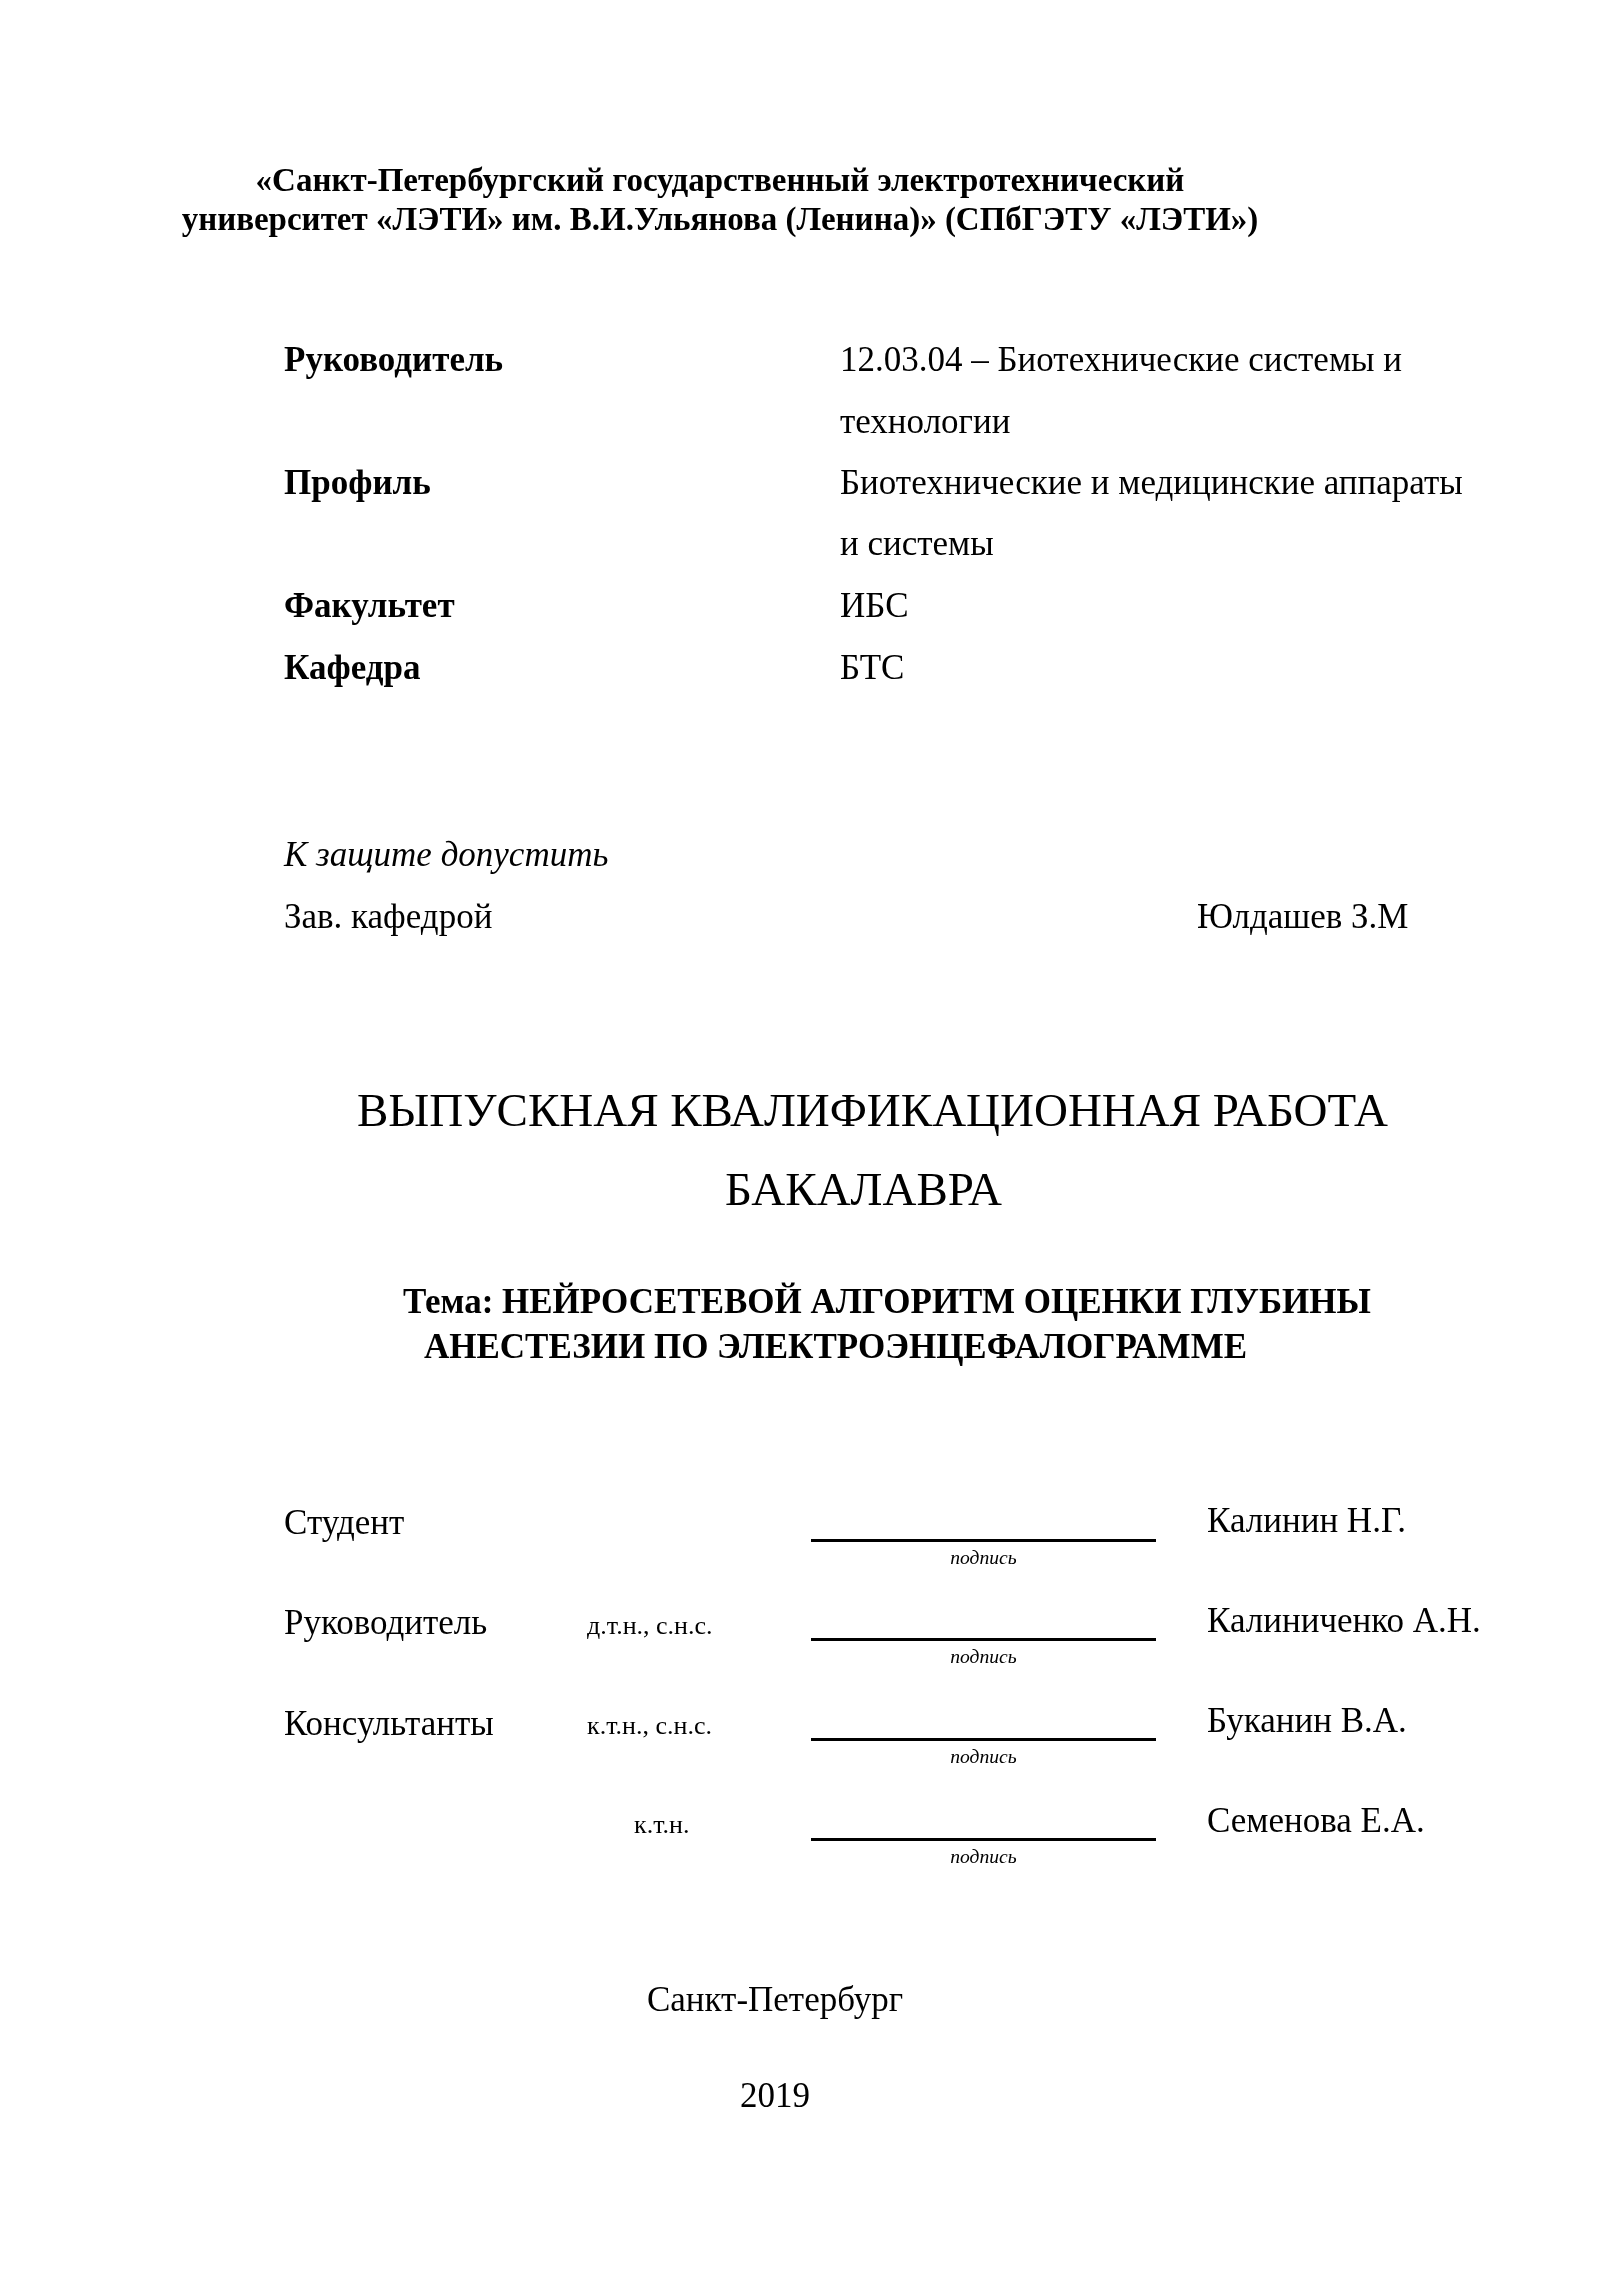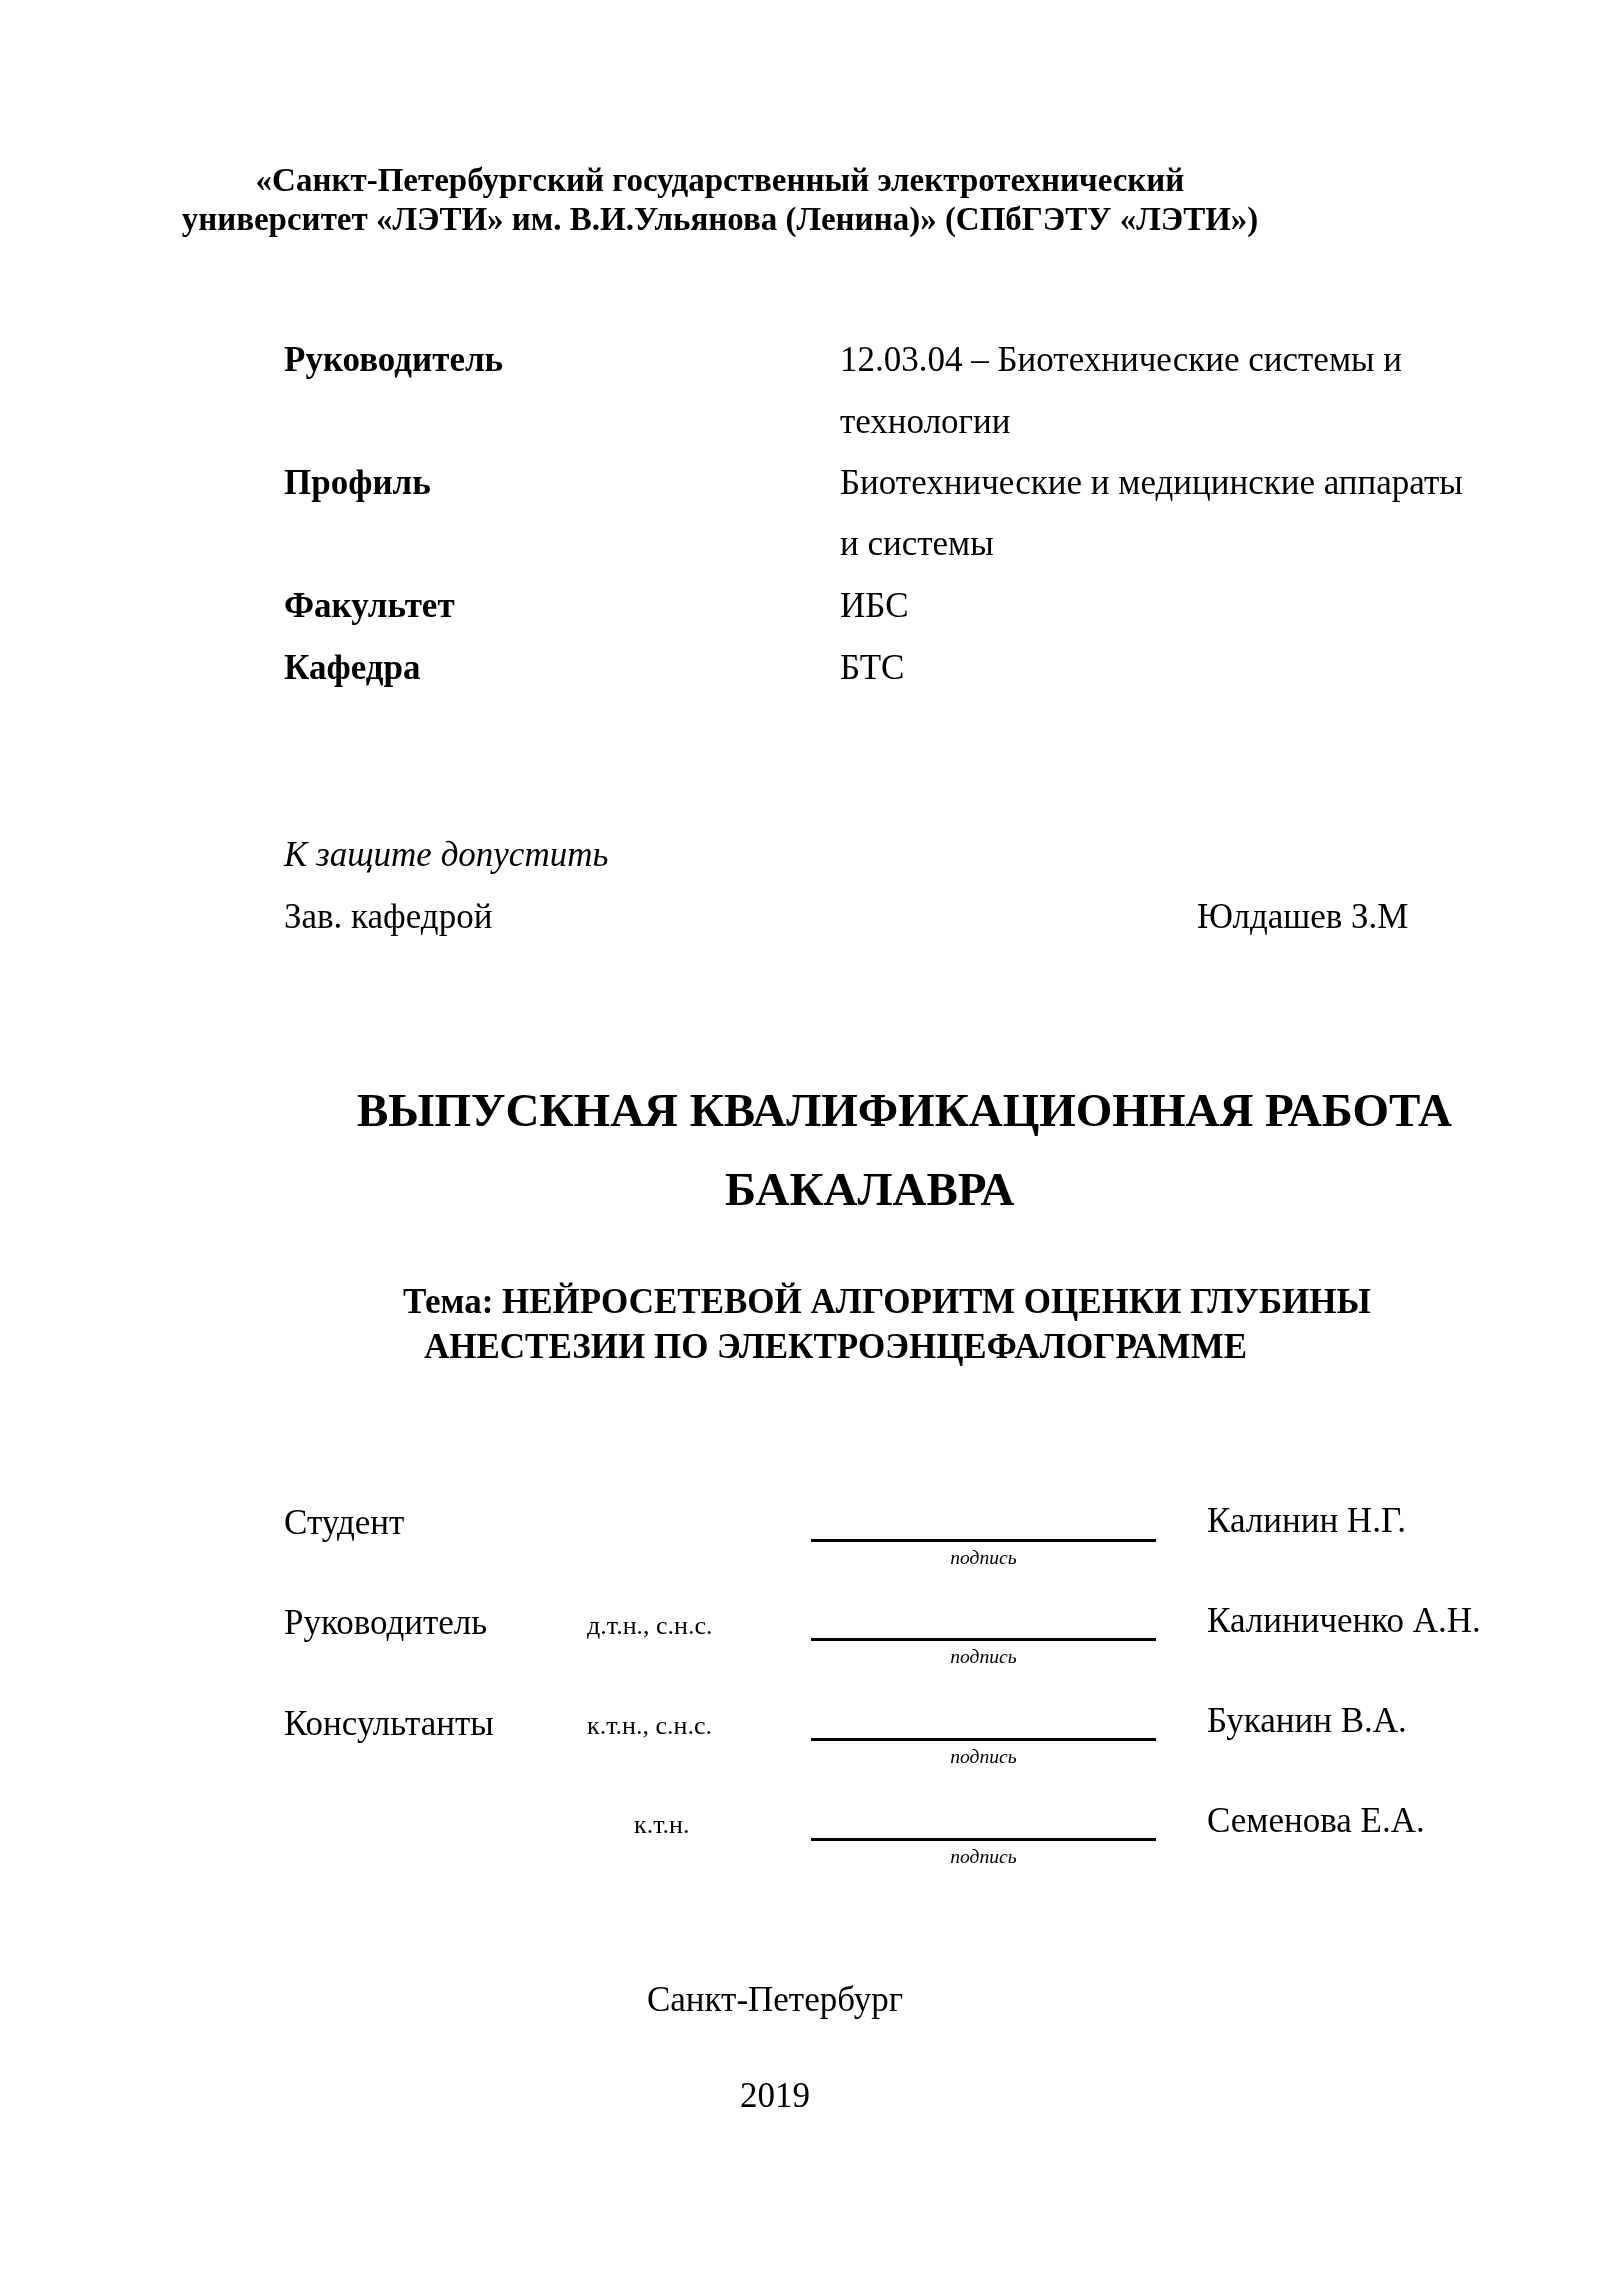--- a/index.html
+++ b/index.html
@@ -4,21 +4,21 @@
 <style>
   html, body { margin: 0; padding: 0; background: #ffffff; }
   body { width: 1622px; height: 2295px; position: relative; overflow: hidden;
          font-family: "Liberation Serif", "DejaVu Serif", serif; color: #000; }
   .abs { position: absolute; white-space: nowrap; }
   .univ { left: 0; width: 1440px; text-align: center; font-weight: bold; font-size: 33px; line-height: 38px; }
   .label { font-weight: bold; font-size: 35px; }
   .value { font-size: 35px; }
   .italic { font-style: italic; font-size: 35px; }
   .plain { font-size: 35px; }
-  .big { font-weight: bold; font-size: 47px; }
+  .big { font-weight: normal; font-size: 47px; }
   .theme { font-weight: bold; font-size: 35px; }
   .role { font-size: 35px; }
   .degree { font-size: 26px; }
   .sigline { height: 0; border-top: 3.9px solid #000; width: 345px; }
   .sigcap { font-style: italic; font-size: 19.6px; width: 345px; text-align: center; }
   .name { font-size: 35px; }
   .footer { left: 0; width: 1550px; text-align: center; font-size: 35px; }
 </style>
 </head>
 <body>

